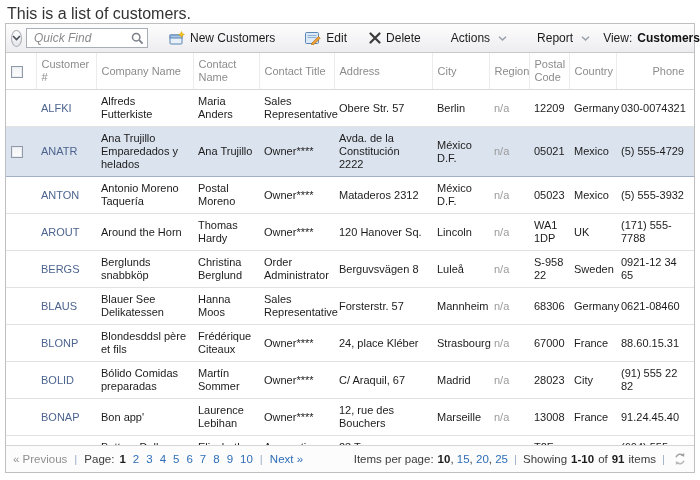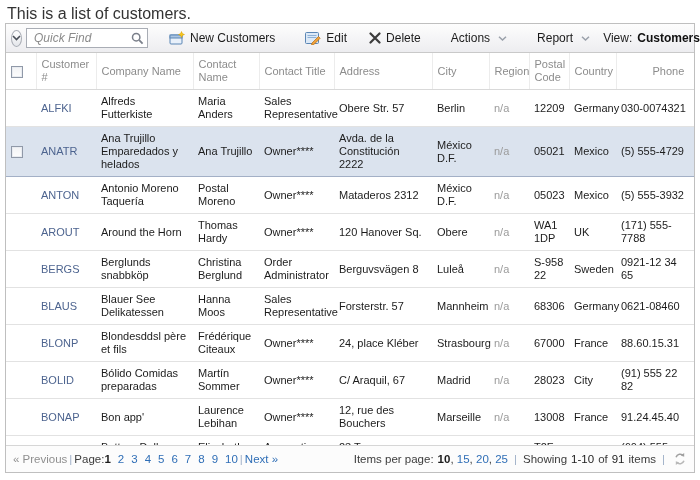--- a/index.html
+++ b/index.html
@@ -38,27 +38,27 @@
   td { padding:5px 5px; border-bottom:1px solid #e2e2e2; vertical-align:middle; color:#1c1c1c; }
   tr.selected td { background:#dbe3ee; border-top:1px solid #a3b0c6; border-bottom:1px solid #a3b0c6; }
   .id-link { color:#4d648f; cursor:pointer; text-decoration:none; }
   .muted { color:#9b9b9b; }
   .checkbox { display:inline-block; width:12px; height:12px; border:1px solid #9099a8;
     background:linear-gradient(#f2f3f5,#fdfdfd); vertical-align:middle; cursor:pointer; box-shadow:inset 0 0 0 1px #e9ecf1; }
 
   
   .footer { flex:0 0 27px; display:flex; align-items:center; border-top:1px solid #d6d6d6;
     background:#fcfcfc; padding:0 7px; font-size:11.5px; color:#3c3c3c; }
-  .pager-left { display:flex; align-items:center; }
+  .pager-left { display:flex; align-items:center; gap:5px; }
   .pager-right { margin-left:auto; display:flex; align-items:center; gap:4px; }
   .pg-disabled { color:#8f8f8f; }
   .pg-sep { color:#9fb0c8; padding:0 2px; }
   .pg-link { color:#2f6eb6; cursor:pointer; }
   .pg-current { color:#1c1c1c; font-weight:bold; }
-  .bold { font-weight:normal; color:#1c1c1c; }
+  .bold { font-weight:bold; color:#1c1c1c; }
   .refresh-btn { display:flex; align-items:center; cursor:pointer; margin-left:2px; }
 </style>
 </head>
 <body>
 
 <div class="intro">This is a list of customers.</div>
 
 <div class="widget">
 
   <div class="toolbar">
@@ -190,21 +190,21 @@
             <td>Mexico</td>
             <td>(5) 555-3932</td>
           </tr>
           <tr>
             <td></td>
             <td><span class="id-link">AROUT</span></td>
             <td>Around the Horn</td>
             <td>Thomas Hardy</td>
             <td>Owner****</td>
             <td>120 Hanover Sq.</td>
-            <td>Obere</td>
+            <td>Lincoln</td>
             <td class="muted">n/a</td>
             <td>WA1 1DP</td>
             <td>UK</td>
             <td>(171) 555-7788</td>
           </tr>
           <tr>
             <td></td>
             <td><span class="id-link">BERGS</span></td>
             <td>Berglunds snabbköp</td>
             <td>Christina Berglund</td>

